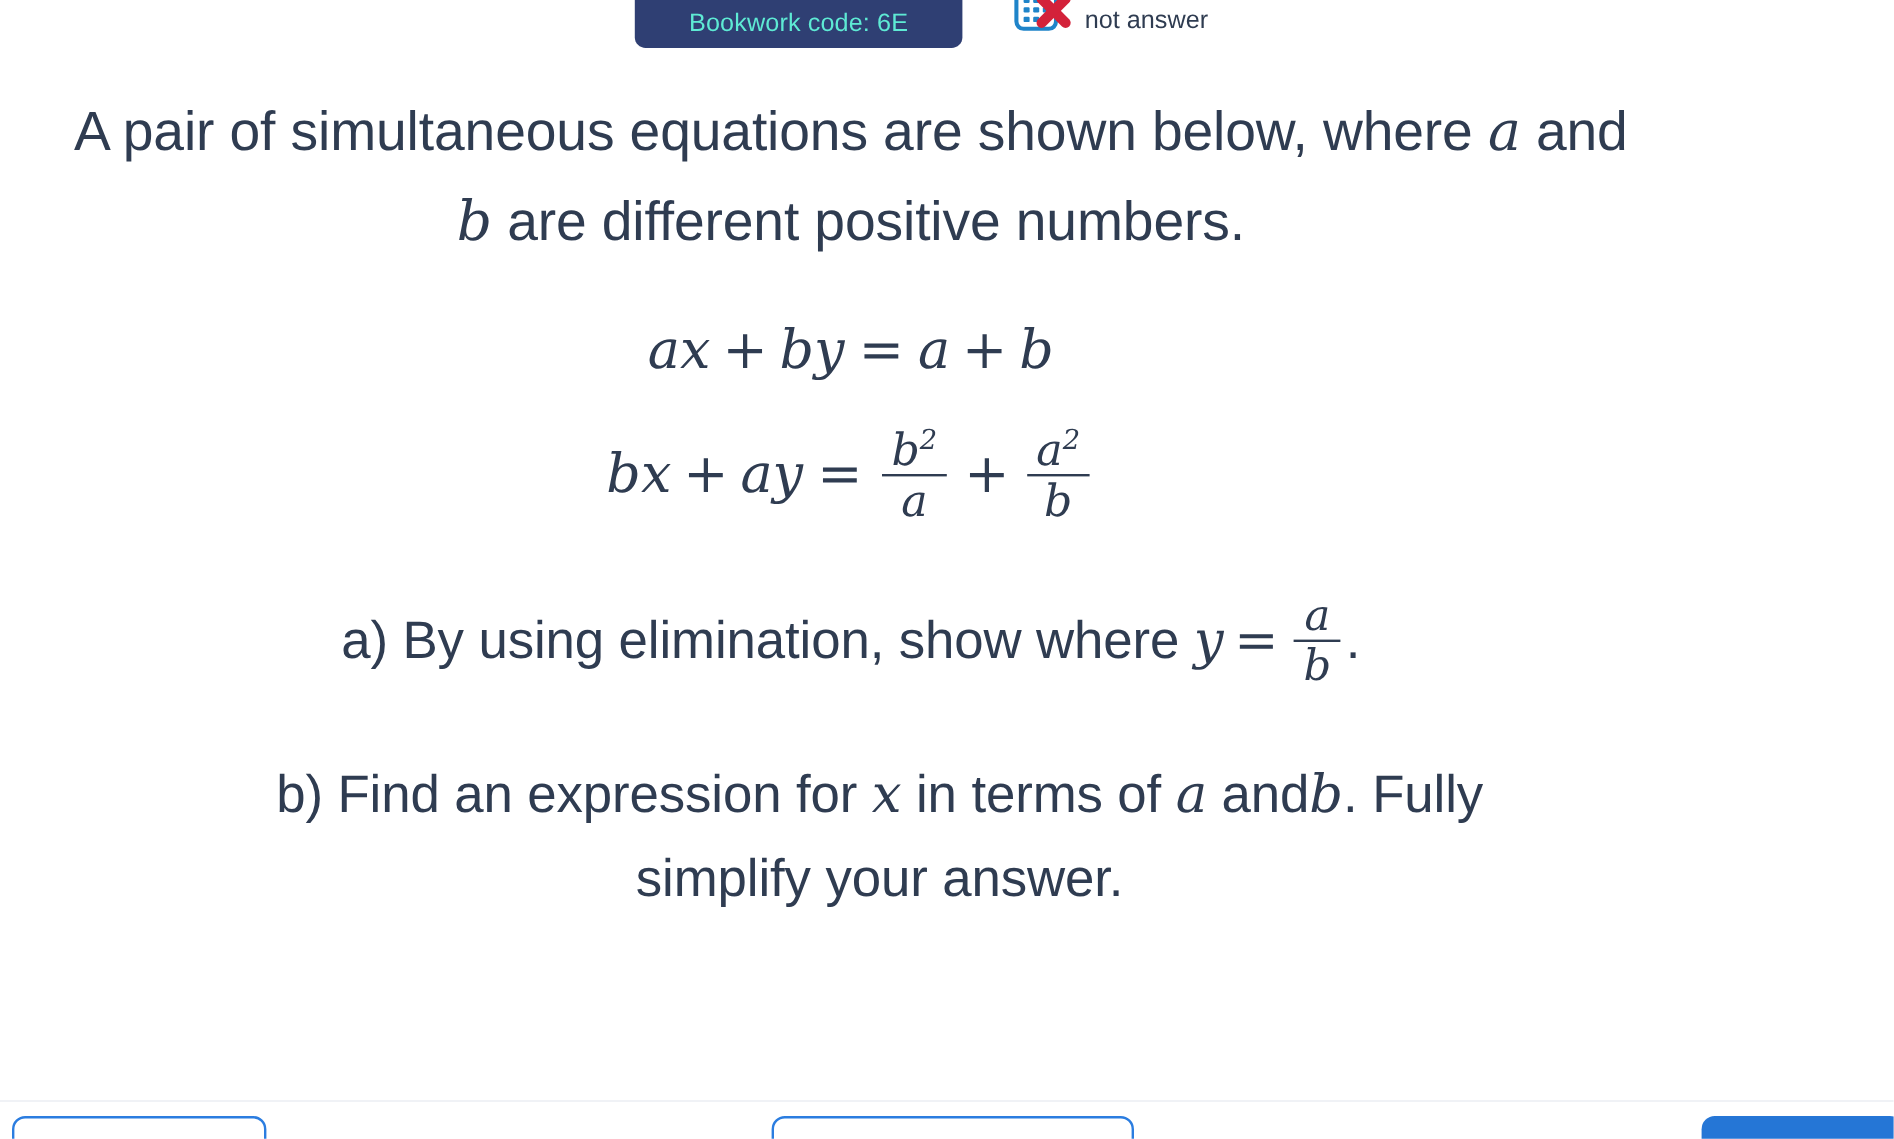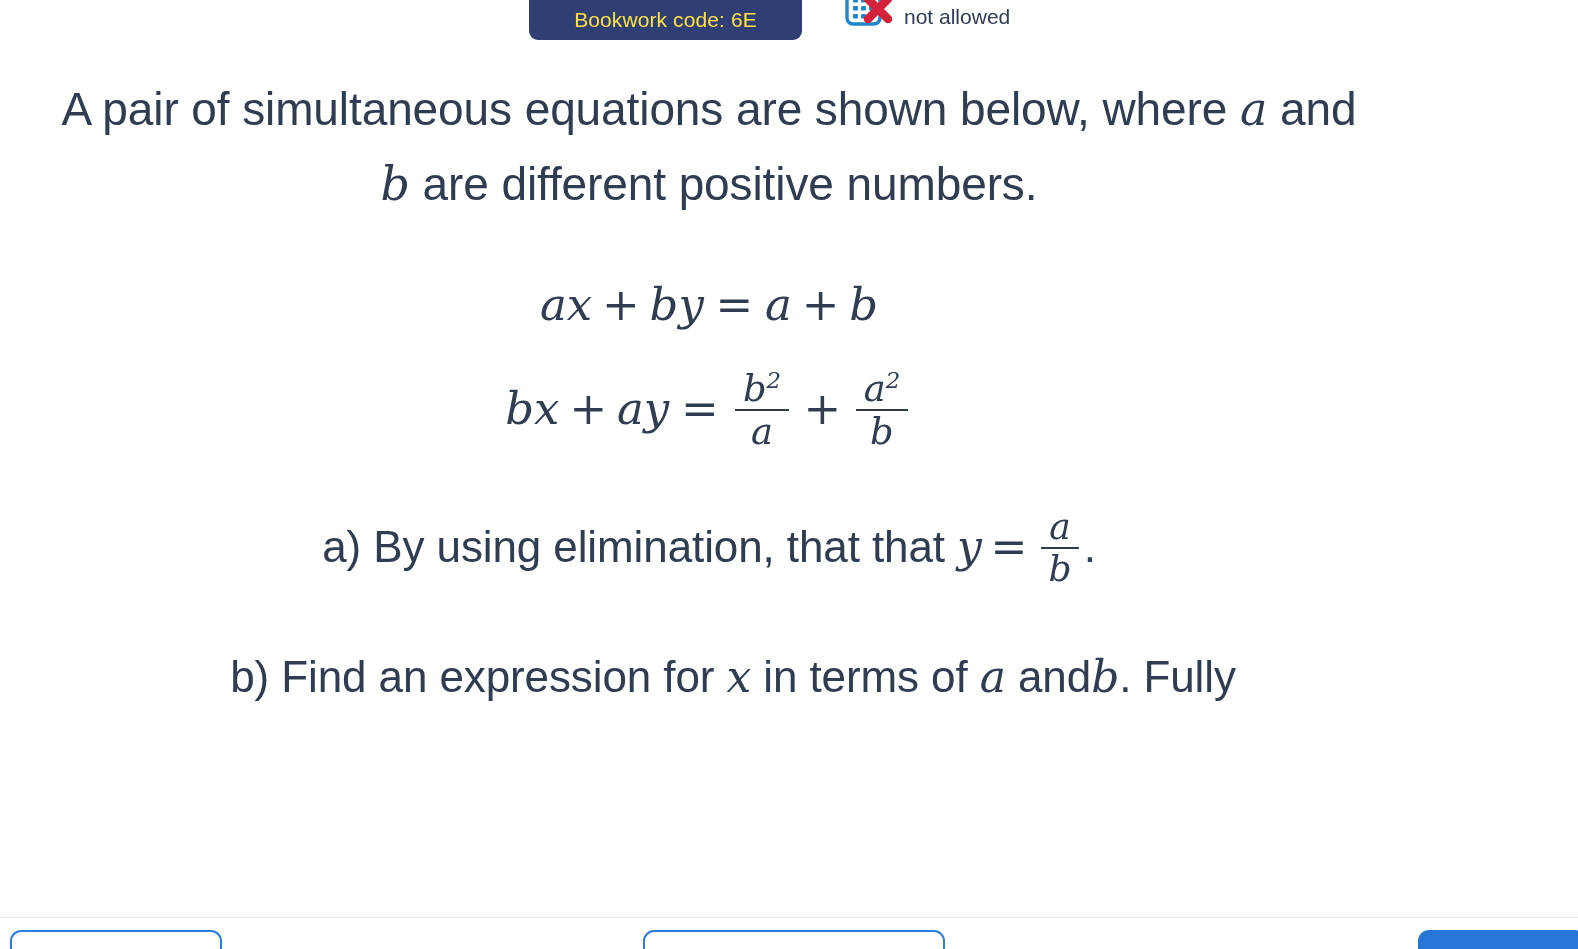--- a/index.html
+++ b/index.html
@@ -33,21 +33,21 @@
     height: 62px;
     background: #2f3f73;
     border-radius: 0 0 9px 9px;
     display: flex;
     align-items: flex-end;
     justify-content: center;
     box-sizing: border-box;
     padding-bottom: 8px;
   }
   .bookwork-badge-label {
-    color: #fde047;
+    color: #5eead4;
     font-size: 21px;
     letter-spacing: 0.1px;
     white-space: nowrap;
   }
 
   .calc-block {
     position: absolute;
     left: 843px;
     top: -26px;
     display: flex;
@@ -81,21 +81,21 @@
   .q-intro {
     font-size: 46px;
     line-height: 1.62;
     padding: 20px 46px 0 46px;
     box-sizing: border-box;
     letter-spacing: -0.1px;
   }
 
   .eq-block {
     font-size: 45px;
-    margin-top: 57px;
+    margin-top: 44px;
   }
   .eq-block.second { margin-top: 40px; }
 
   .q-part {
     font-size: 44px;
     line-height: 1.58;
     padding: 0 60px;
     box-sizing: border-box;
     letter-spacing: -0.1px;
   }
@@ -219,21 +219,21 @@
           <rect x="26" y="40" width="5" height="4.4" rx="1"></rect>
         </g>
         <g stroke="#d3223a" stroke-width="8.5" stroke-linecap="round">
           <line x1="25" y1="25" x2="45" y2="45"></line>
           <line x1="45" y1="25" x2="25" y2="45"></line>
         </g>
       </svg>
     </span>
     <span class="calc-text">
       <span class="calc-text-line">Calculator</span><br>
-      <span class="calc-text-line">not allowed</span>
+      <span class="calc-text-line">not answer</span>
     </span>
   </div>
 
 </div>
 
 <div class="question">
 
   <div class="q-intro">
     <span>A pair of simultaneous equations are shown below, where</span>
     <span class="inline-math">a</span>
@@ -249,31 +249,32 @@
   </div>
 
   <div class="eq-block second">
     <span class="math">
       <span class="var">b</span><span class="var">x</span><span class="op">+</span><span class="var">a</span><span class="var">y</span><span class="eqs">=</span><span class="frac"><span class="num"><span>b</span><span class="sup">2</span></span><span class="den">a</span></span><span class="op">+</span><span class="frac"><span class="num"><span>a</span><span class="sup">2</span></span><span class="den">b</span></span>
     </span>
   </div>
 
   <div class="q-part a">
     <span>a)</span>
-    <span>By using elimination, that that</span>
+    <span>By using elimination, show where</span>
     <span class="inline-math"><span>y</span><span class="eqs">=</span><span class="frac"><span class="num">a</span><span class="den">b</span></span></span><span>.</span>
   </div>
 
   <div class="q-part b">
     <span>b)</span>
     <span>Find an expression for</span>
     <span class="inline-math">x</span>
     <span>in terms of</span>
     <span class="inline-math">a</span>
     <span>and</span><span class="inline-math">b</span><span>. Fully</span><br>
+    <span>simplify your answer.</span>
   </div>
 
 </div>
 
 <div class="footer-divider"></div>
 
 <div class="footer">
   <div class="btn outline btn-watch">
     
   </div>

